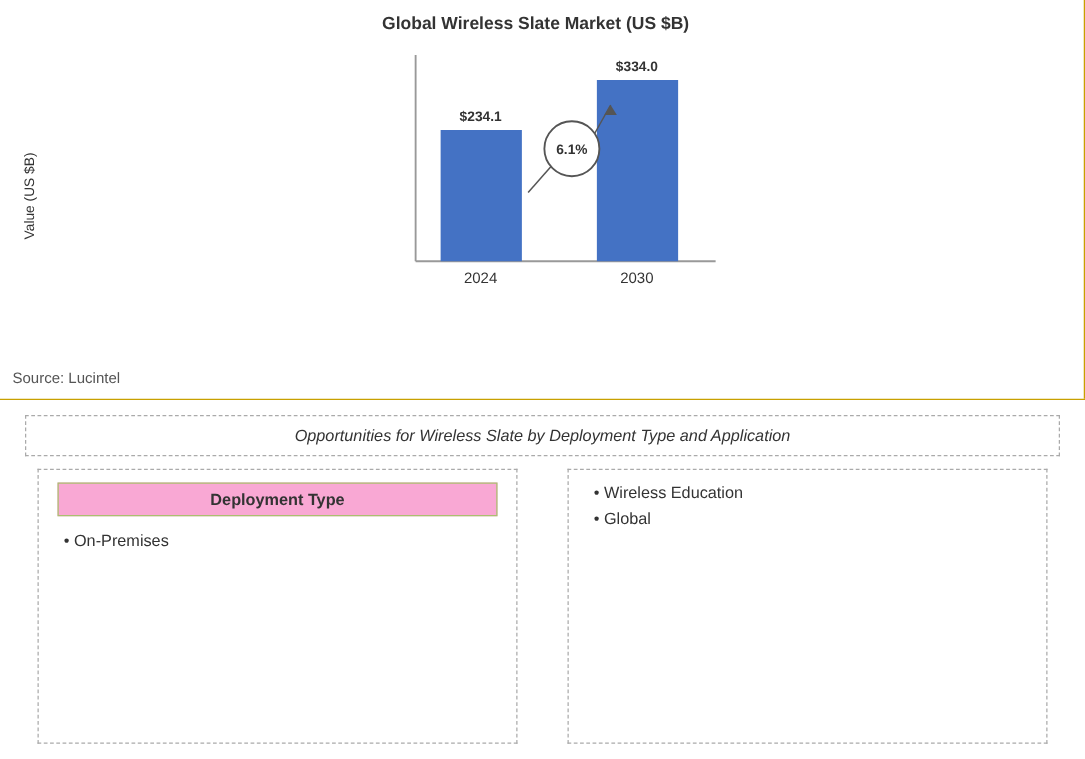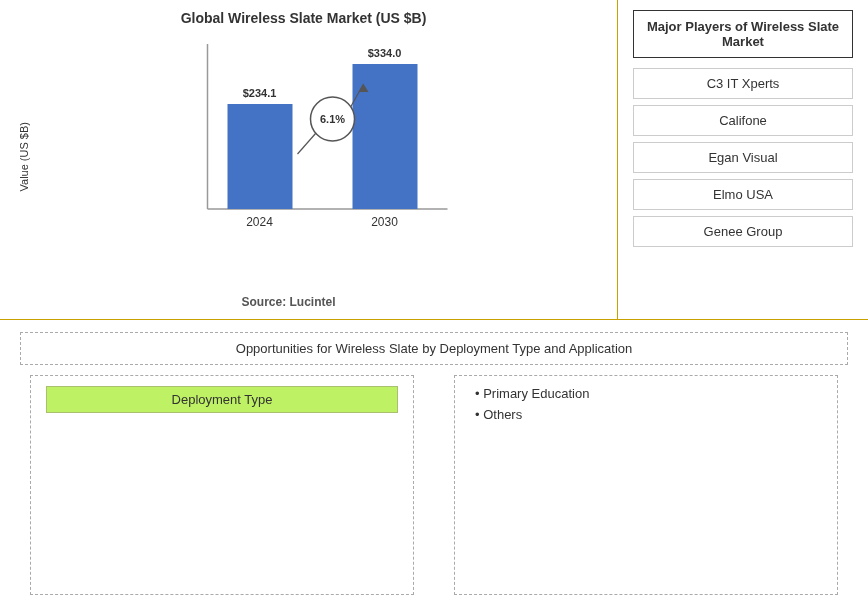--- a/index.html
+++ b/index.html
@@ -42,25 +42,24 @@
       font-size: 14px;
       font-weight: bold;
       color: #333;
       text-align: center;
       margin-bottom: 8px;
     }
 
     .source-text {
       font-size: 12px;
       color: #555;
-      text-align: center;
+      text-align: left;
       padding-right: 30px;
       padding-top: 5px;
       width: 100%;
-      font-weight: bold;
     }
 
     
     .right-panel {
       width: 250px;
       padding: 10px 15px;
       display: flex;
       flex-direction: column;
       gap: 6px;
     }
@@ -93,46 +92,47 @@
       gap: 10px;
     }
 
     .opportunities-title-box {
       border: 1px dashed #aaa;
       text-align: center;
       padding: 8px 10px;
       font-size: 13px;
       color: #333;
       width: 100%;
+      font-style: italic;
     }
 
     .opportunities-content {
       display: flex;
       flex-direction: row;
       gap: 40px;
       flex: 1;
       padding: 0 10px;
     }
 
     .opp-column {
       flex: 1;
       border: 1px dashed #aaa;
       padding: 10px 15px;
       display: flex;
       flex-direction: column;
       gap: 6px;
     }
 
     .opp-column-header {
-      background-color: #bef264;
+      background-color: #f9a8d4;
       border: 1px solid #aac070;
       text-align: center;
       padding: 5px 10px;
       font-size: 13px;
-      font-weight: normal;
+      font-weight: bold;
       color: #333;
       margin-bottom: 6px;
     }
 
     .opp-item {
       font-size: 13px;
       color: #333;
       padding-left: 5px;
     }
 
@@ -178,41 +178,34 @@
 
             <circle cx="165" cy="85" r="22" fill="white" stroke="#555" stroke-width="1.5"></circle>
             <text x="165" y="89" text-anchor="middle" font-size="11" font-weight="bold" fill="#333">6.1%</text>
           </svg>
         </div>
       </div>
 
       <div class="source-text">Source: Lucintel</div>
     </div>
 
-    <div class="right-panel">
-      <div class="major-players-title-box">Major Players of Wireless Slate Market</div>
-      <div class="player-box">C3 IT Xperts</div>
-      <div class="player-box">Califone</div>
-      <div class="player-box">Egan Visual</div>
-      <div class="player-box">Elmo USA</div>
-      <div class="player-box">Genee Group</div>
-    </div>
 
   </div>
 
   <div class="bottom-section">
     <div class="opportunities-title-box">Opportunities for Wireless Slate by Deployment Type and Application</div>
 
     <div class="opportunities-content">
 
       <div class="opp-column">
         <div class="opp-column-header">Deployment Type</div>
+        <div class="opp-item">On-Premises</div>
       </div>
 
       <div class="opp-column">
-        <div class="opp-item">Primary Education</div>
-        <div class="opp-item">Others</div>
+        <div class="opp-item">Wireless Education</div>
+        <div class="opp-item">Global</div>
       </div>
 
     </div>
   </div>
 
 </div>
 
 </body></html>

